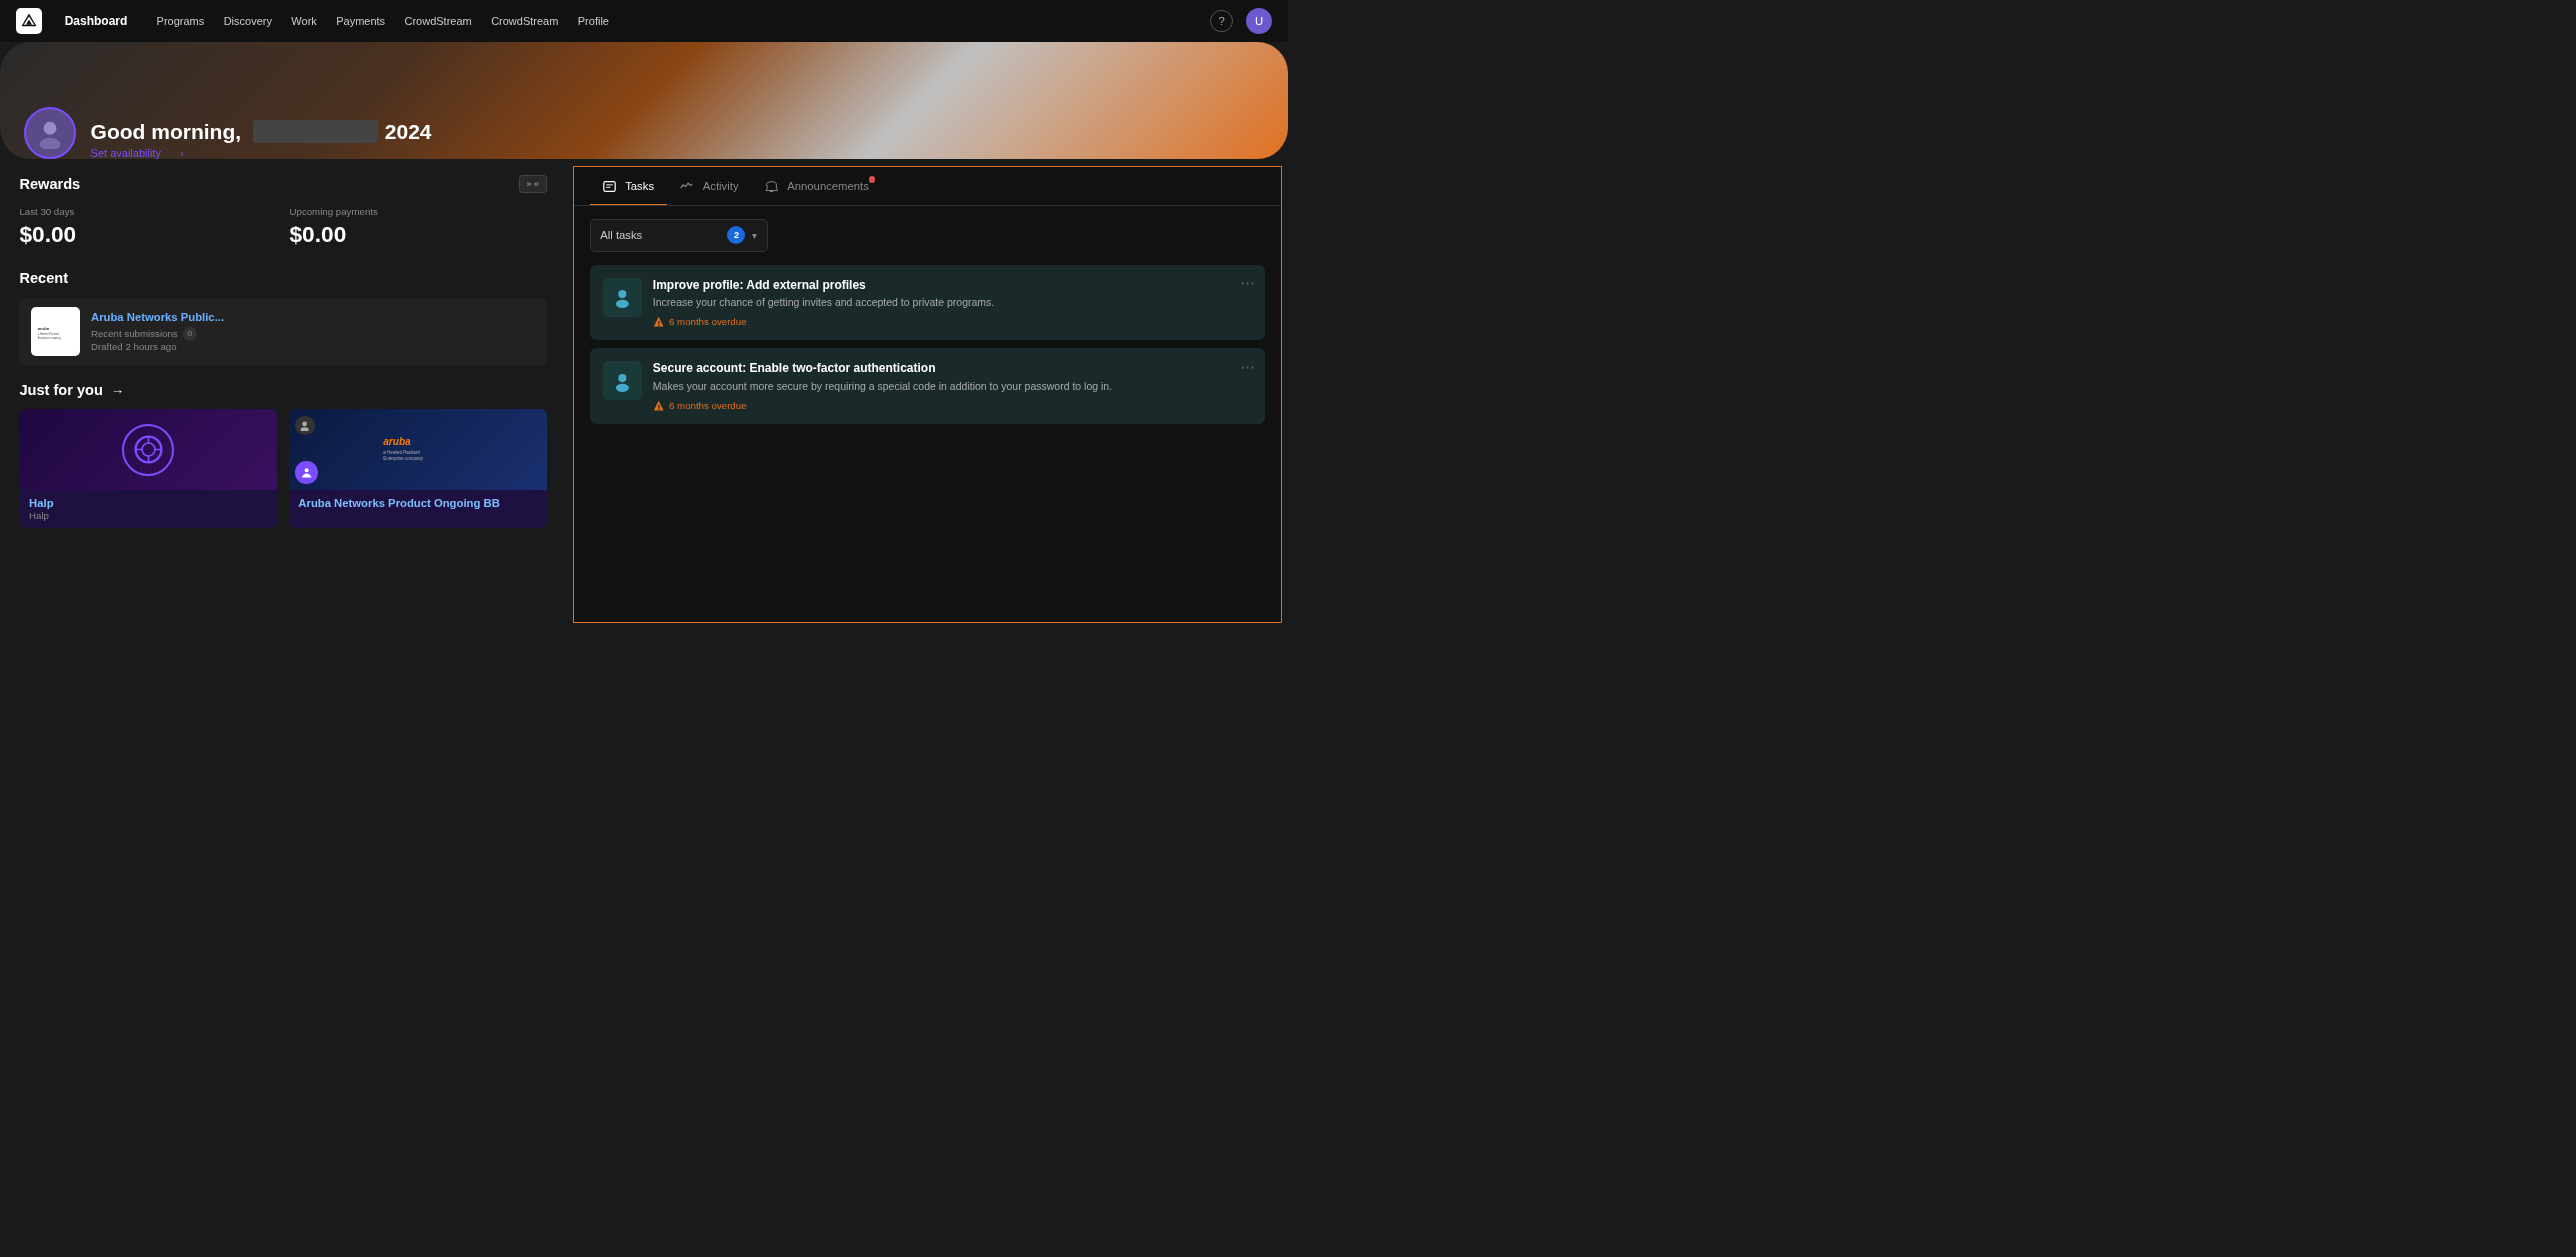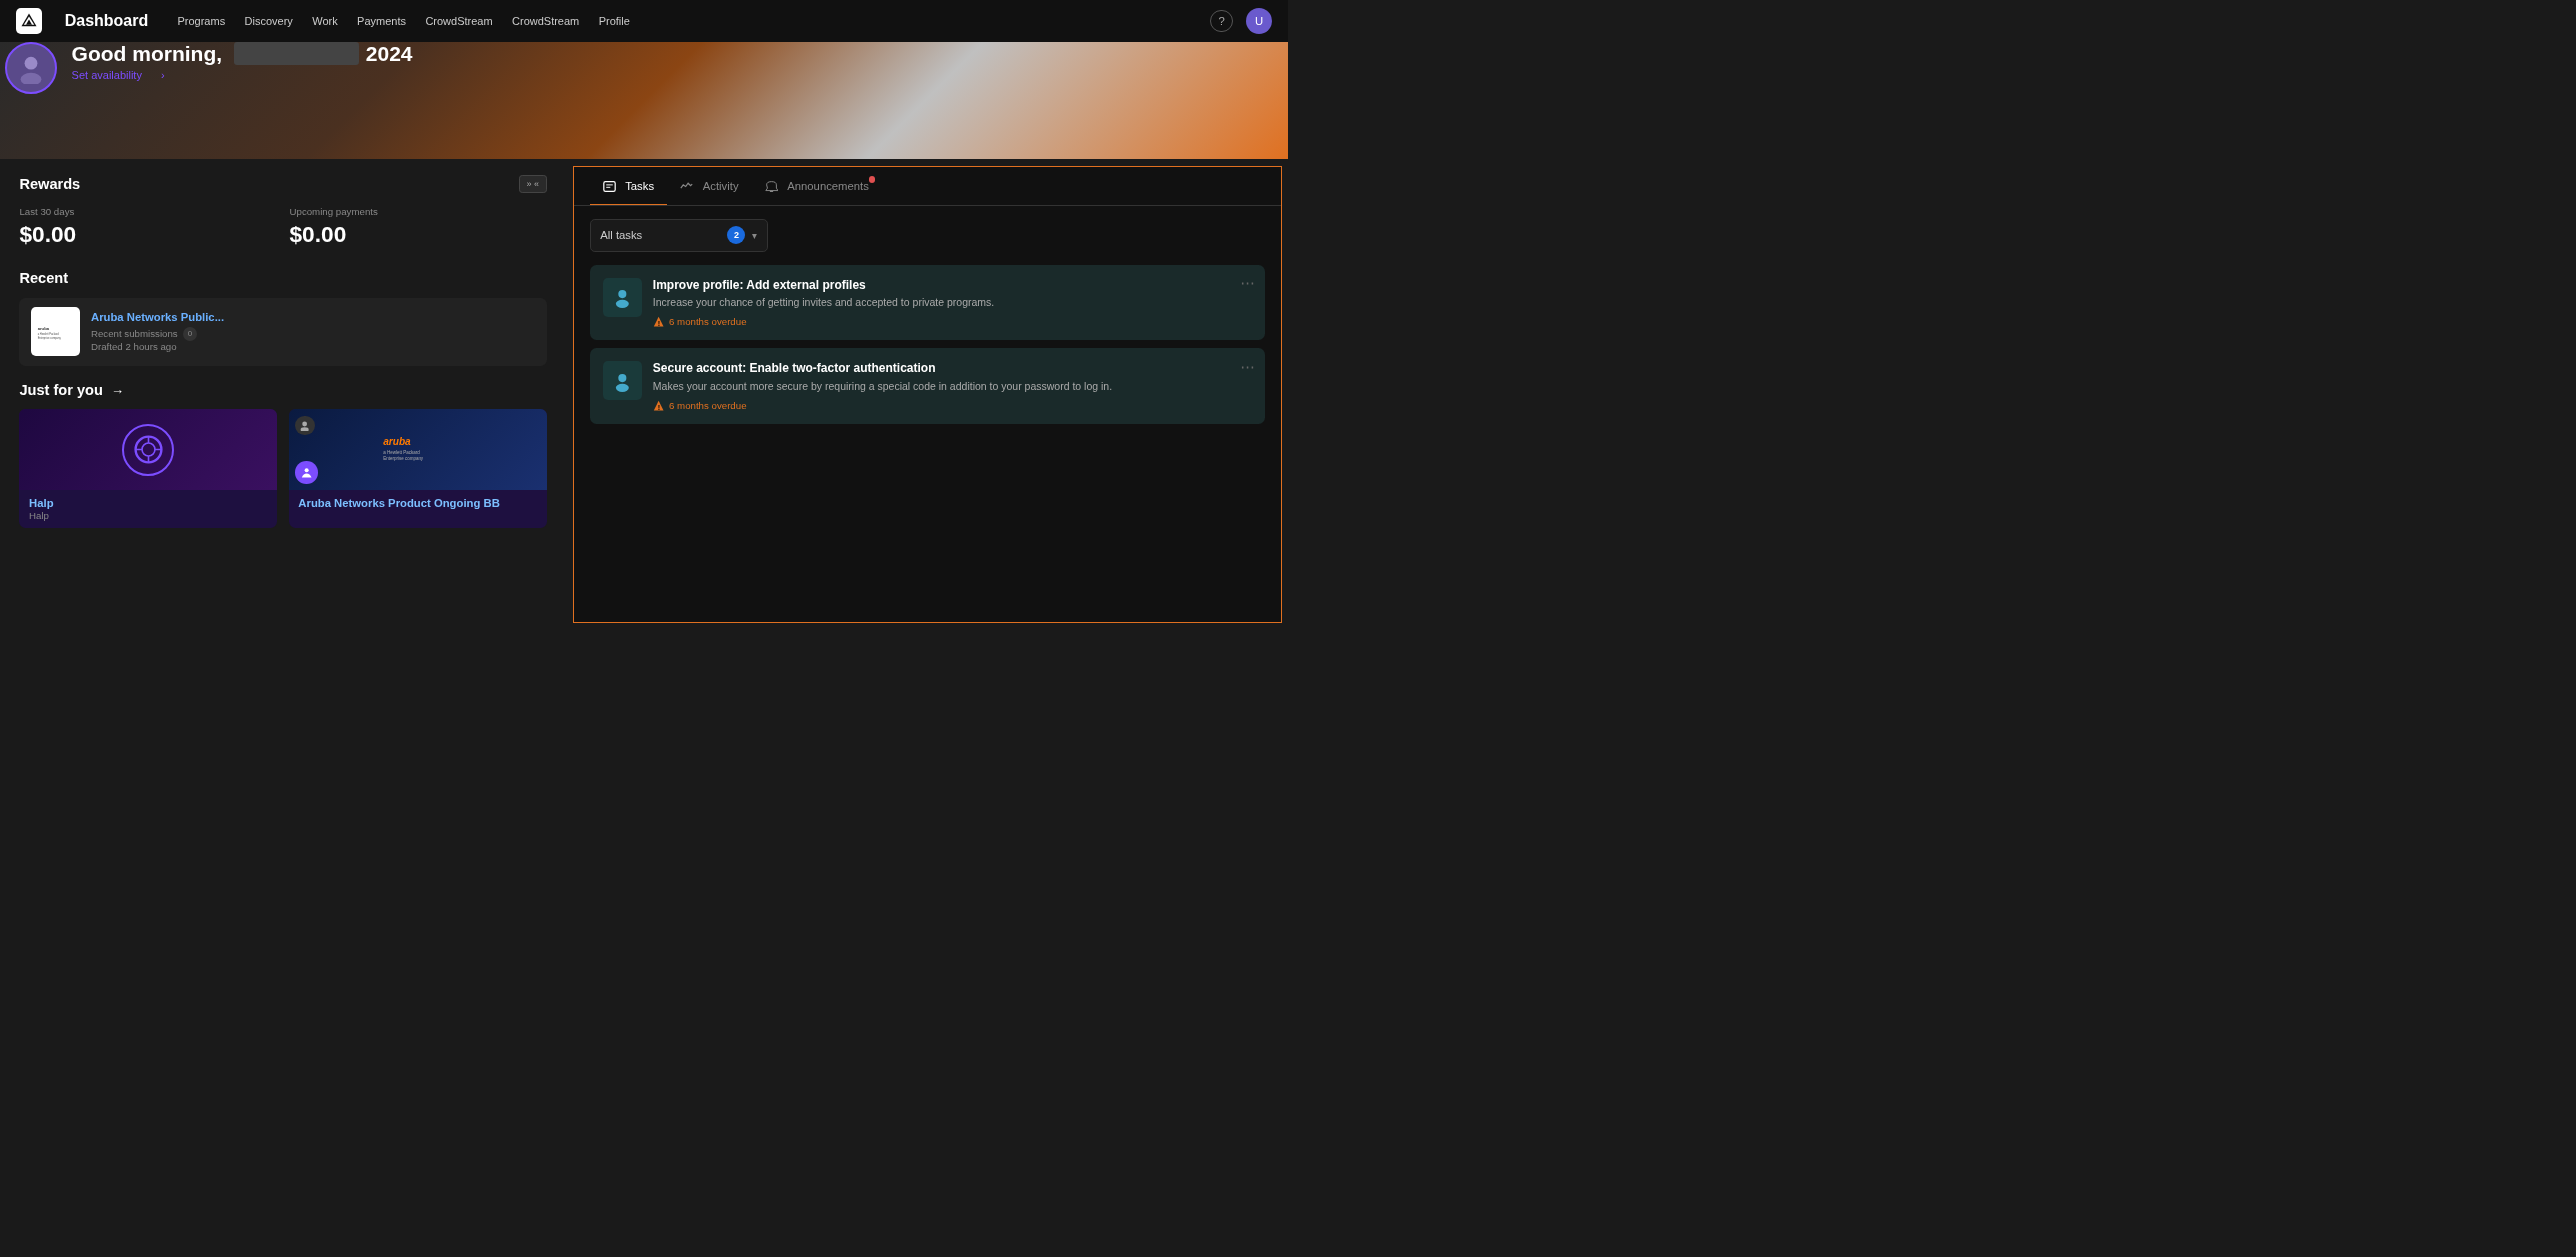--- a/index.html
+++ b/index.html
@@ -18,21 +18,21 @@
     }
     .navbar-logo {
       width: 26px; height: 26px;
       background: #fff;
       border-radius: 4.9px;
       display: flex; align-items: center; justify-content: center;
       flex-shrink: 0;
     }
     .navbar-logo svg { width: 18px; height: 18px; }
     .navbar-brand {
-      font-size: 16px; font-weight: 700; color: #fff;
+      font-size: 12px; font-weight: 700; color: #fff;
       margin-right: 6.5px;
     }
     .navbar-links { display: flex; gap: 19.4px; align-items: center; }
     .navbar-link {
       font-size: 11px; color: #ccc; cursor: pointer; text-decoration: none;
     }
     .navbar-right {
       margin-left: auto; display: flex; align-items: center; gap: 13px;
     }
     .navbar-help {
@@ -45,22 +45,23 @@
       display: flex; align-items: center; justify-content: center;
       font-size: 11.3px; color: #fff; cursor: pointer;
     }
 
     
     .hero {
       height: 117px;
       background: linear-gradient(135deg, #2a2a2a 0%, #4a3020 30%, #8B4513 50%, #c0c0c0 70%, #e07020 100%);
       position: relative;
       display: flex;
-      align-items: flex-start;
-      padding: 0 5px;
+      align-items: flex-end;
+      padding: 0 24px;
+      border-radius: 31px;
     }
     .hero-avatar {
       width: 52px; height: 52px; border-radius: 50%;
       border: 2.4px solid #7c4dff;
       background: #5a4a8a;
       display: flex; align-items: center; justify-content: center;
       flex-shrink: 0;
       overflow: hidden;
     }
     .hero-avatar svg { width: 32px; height: 32px; }

